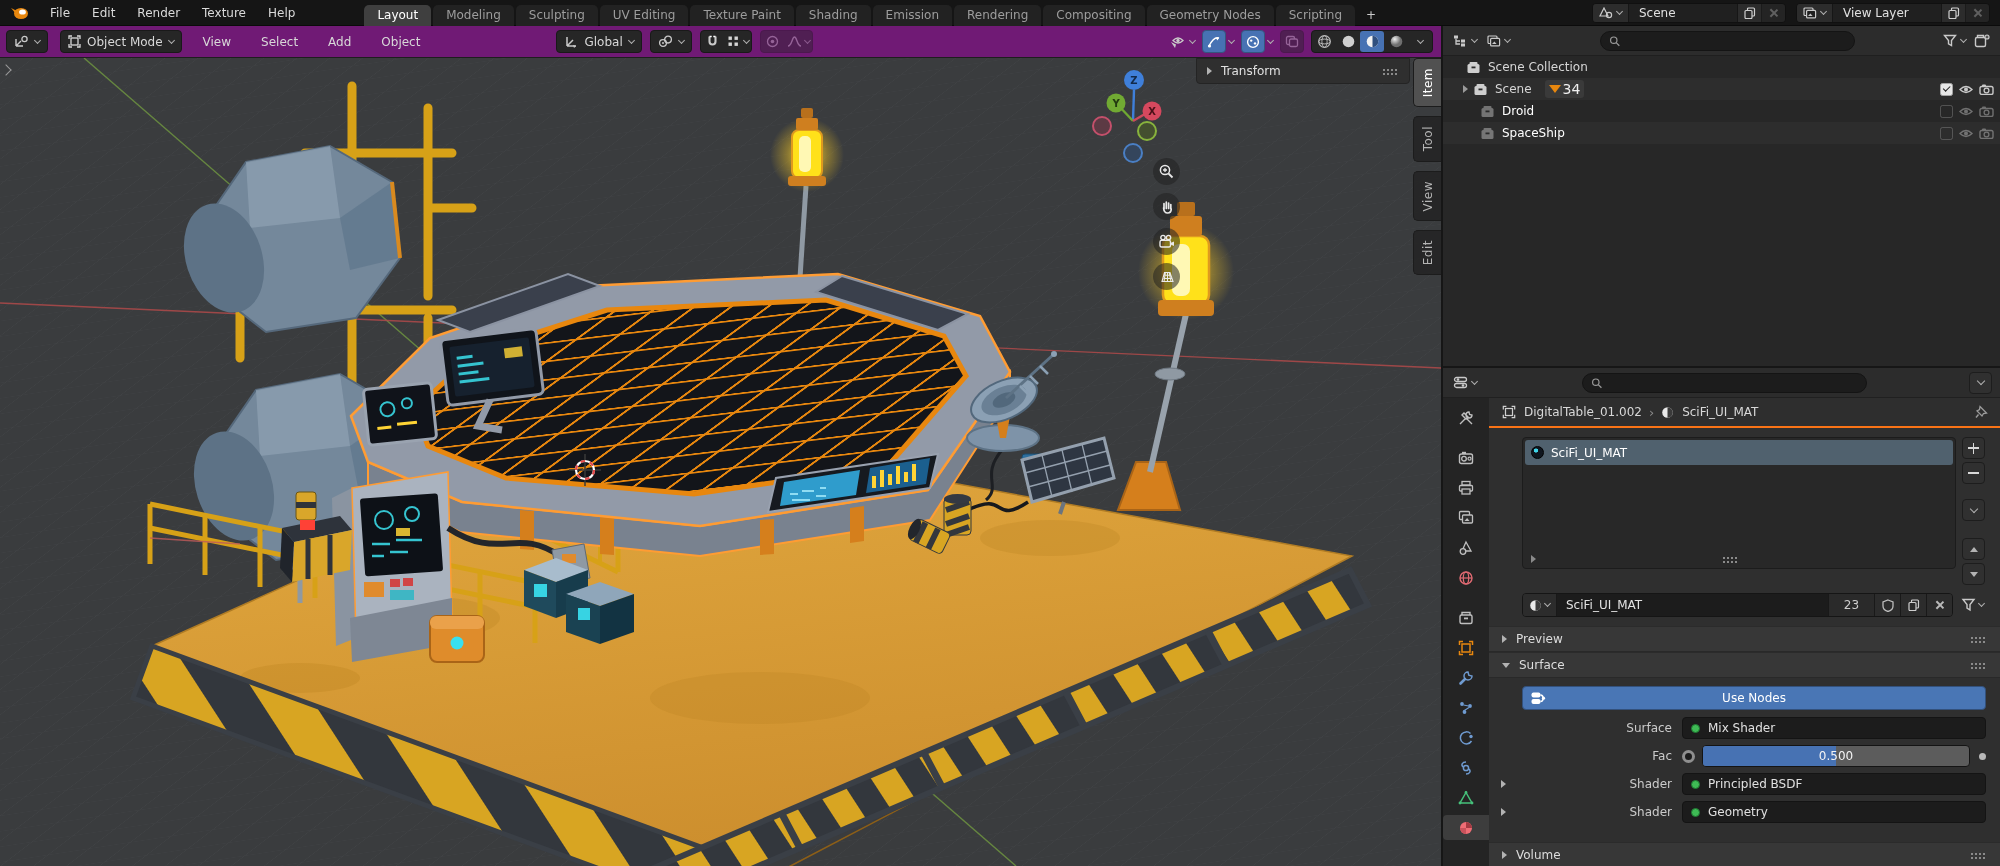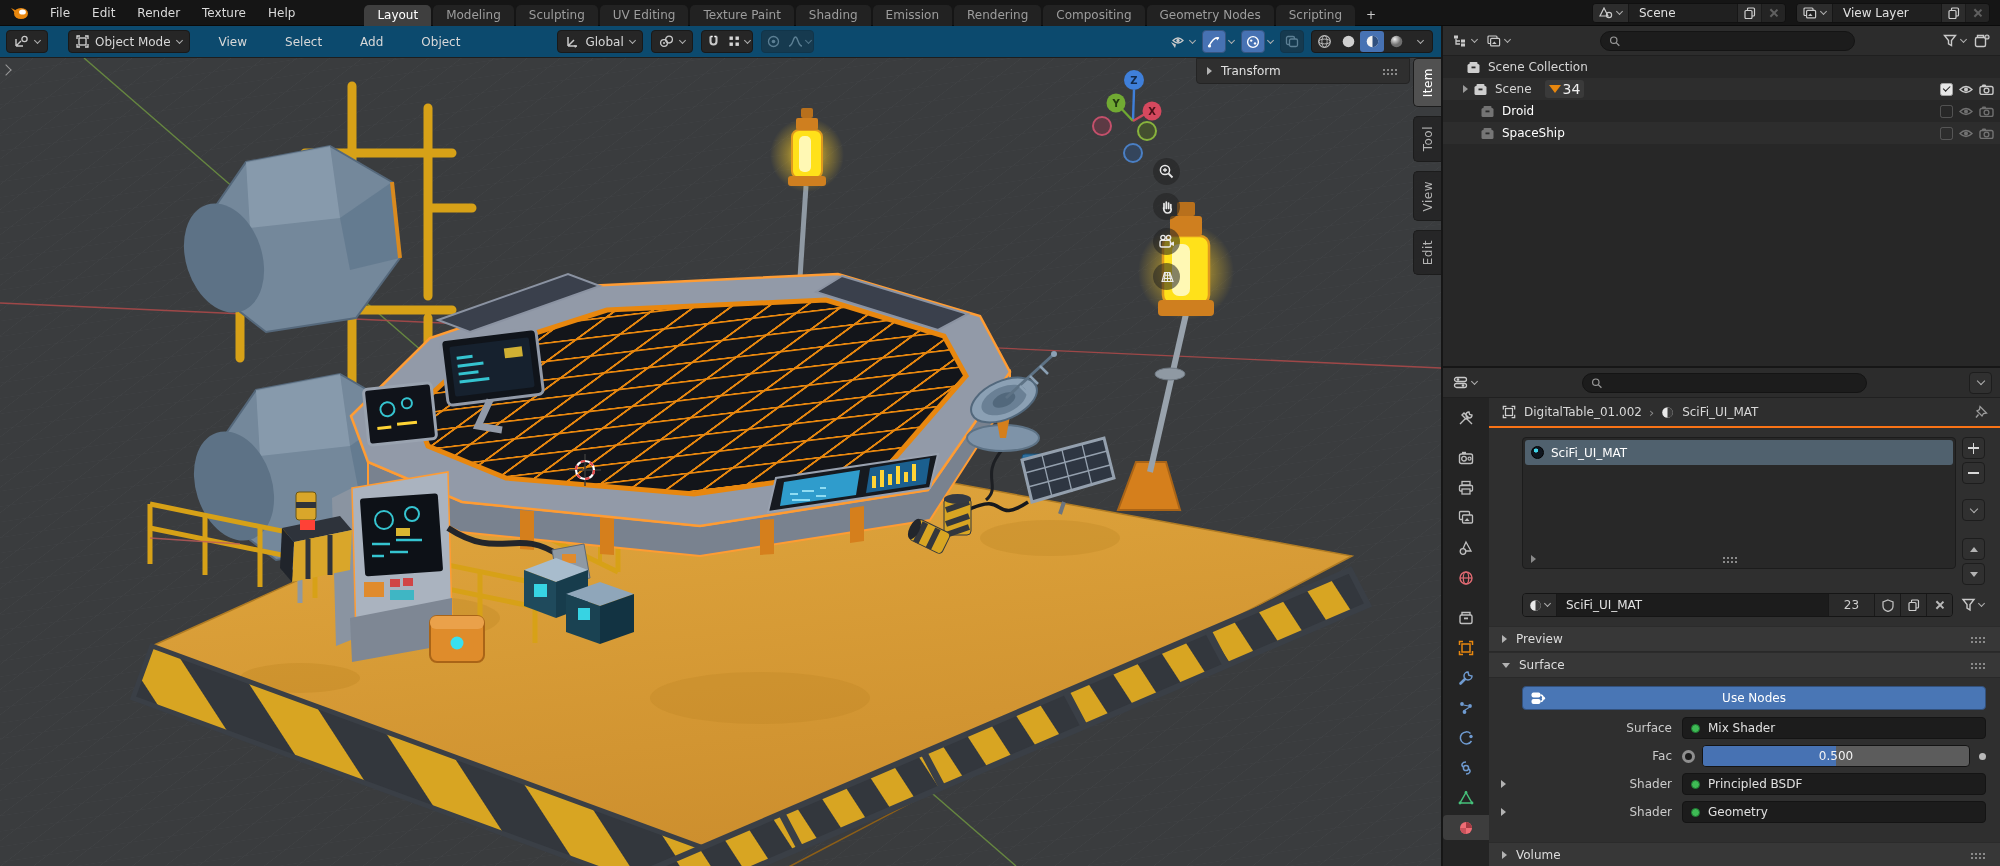--- a/index.html
+++ b/index.html
@@ -33,21 +33,21 @@
   .ws-add{color:#cccccc;padding:3px 9px;height:21px}
   .top-right{margin-left:auto;display:flex;gap:10px;padding-right:10px}
   .idsel{display:flex;align-items:center;height:20px;background:#202020;border:1px solid #101010;border-radius:4px;overflow:hidden}
   .idsel .seg-icon{display:flex;align-items:center;gap:4px;background:#2c2c2c;height:100%;padding:0 6px;border-right:1px solid #161616}
   .idsel .seg-name{padding:0 10px;min-width:108px;color:#e0e0e0}
   .idsel .seg-btn{display:flex;align-items:center;justify-content:center;width:24px;height:100%;background:#2c2c2c;border-left:1px solid #161616}
   .dim{opacity:.42}
 
   
   .viewport{position:absolute;left:0;top:26px;width:1441px;height:840px;background:#3a3c3e}
-  .vheader{height:32px;background:#0c4a6e;border-bottom:1px solid #1e1e1e;display:flex;align-items:center;padding:0 6px;gap:20px}
+  .vheader{height:32px;background:#701a75;border-bottom:1px solid #1e1e1e;display:flex;align-items:center;padding:0 6px;gap:12px}
   .hbtn{display:flex;align-items:center;gap:6px;height:23px;padding:0 7px;background:#262626;border:1px solid #191919;border-radius:4px;color:#d8d8d8;white-space:nowrap}
   .hmenu{padding:0 9px;height:26px;display:flex;align-items:center;color:#d8d8d8}
   .hicon{display:flex;align-items:center;justify-content:center;width:24px;height:23px;background:#262626;border:1px solid #191919;border-radius:4px}
   .hicon.on{background:#4772b3;border-color:#35557f}
   .igroup{display:flex;align-items:center;background:#262626;border:1px solid #191919;border-radius:4px;height:23px}
   .igroup .cell{display:flex;align-items:center;justify-content:center;min-width:24px;height:100%;padding:0 2px}
   .igroup .cell.on{background:#4772b3;border-radius:3px}
   .canvas{position:relative;width:1441px;height:808px;overflow:hidden;background:#393b3d}
   .overlay-text{position:absolute;left:11px;top:5px;line-height:21px;color:#dddddd;text-shadow:0 1px 2px rgba(0,0,0,.55);z-index:6}
   .collapse-arrow{position:absolute;left:2px;top:8px;z-index:6;width:8px;height:8px;border-right:1.6px solid #9a9a9a;border-bottom:1.6px solid #9a9a9a;transform:rotate(-45deg)}
@@ -215,21 +215,21 @@
         <path d="M1,4 V1 H4 M9,1 H12 V4 M12,9 V12 H9 M4,12 H1 V9" stroke="#d8d8d8" stroke-width="1.3" fill="none"></path>
       </svg>
       <span>Object Mode</span>
       <span class="chev sm"></span>
     </div>
     <div class="hmenu">View</div>
     <div class="hmenu">Select</div>
     <div class="hmenu">Add</div>
     <div class="hmenu">Object</div>
 
-    <div style="margin-left:68px;display:flex;gap:8px;align-items:center">
+    <div style="margin-left:115px;display:flex;gap:8px;align-items:center">
       <div class="hbtn">
         <svg width="14" height="13" viewBox="0 0 14 13">
           <path d="M3,11 V2 M3,11 H12 M3,11 L9,5" stroke="#c9c9c9" stroke-width="1.5" fill="none"></path>
           <path d="M12,11 l-3,-1 1,3 Z" fill="#c9c9c9"></path>
         </svg>
         <span>Global</span>
         <span class="chev sm"></span>
       </div>
       <div class="hbtn">
         <svg width="15" height="13" viewBox="0 0 15 13">

